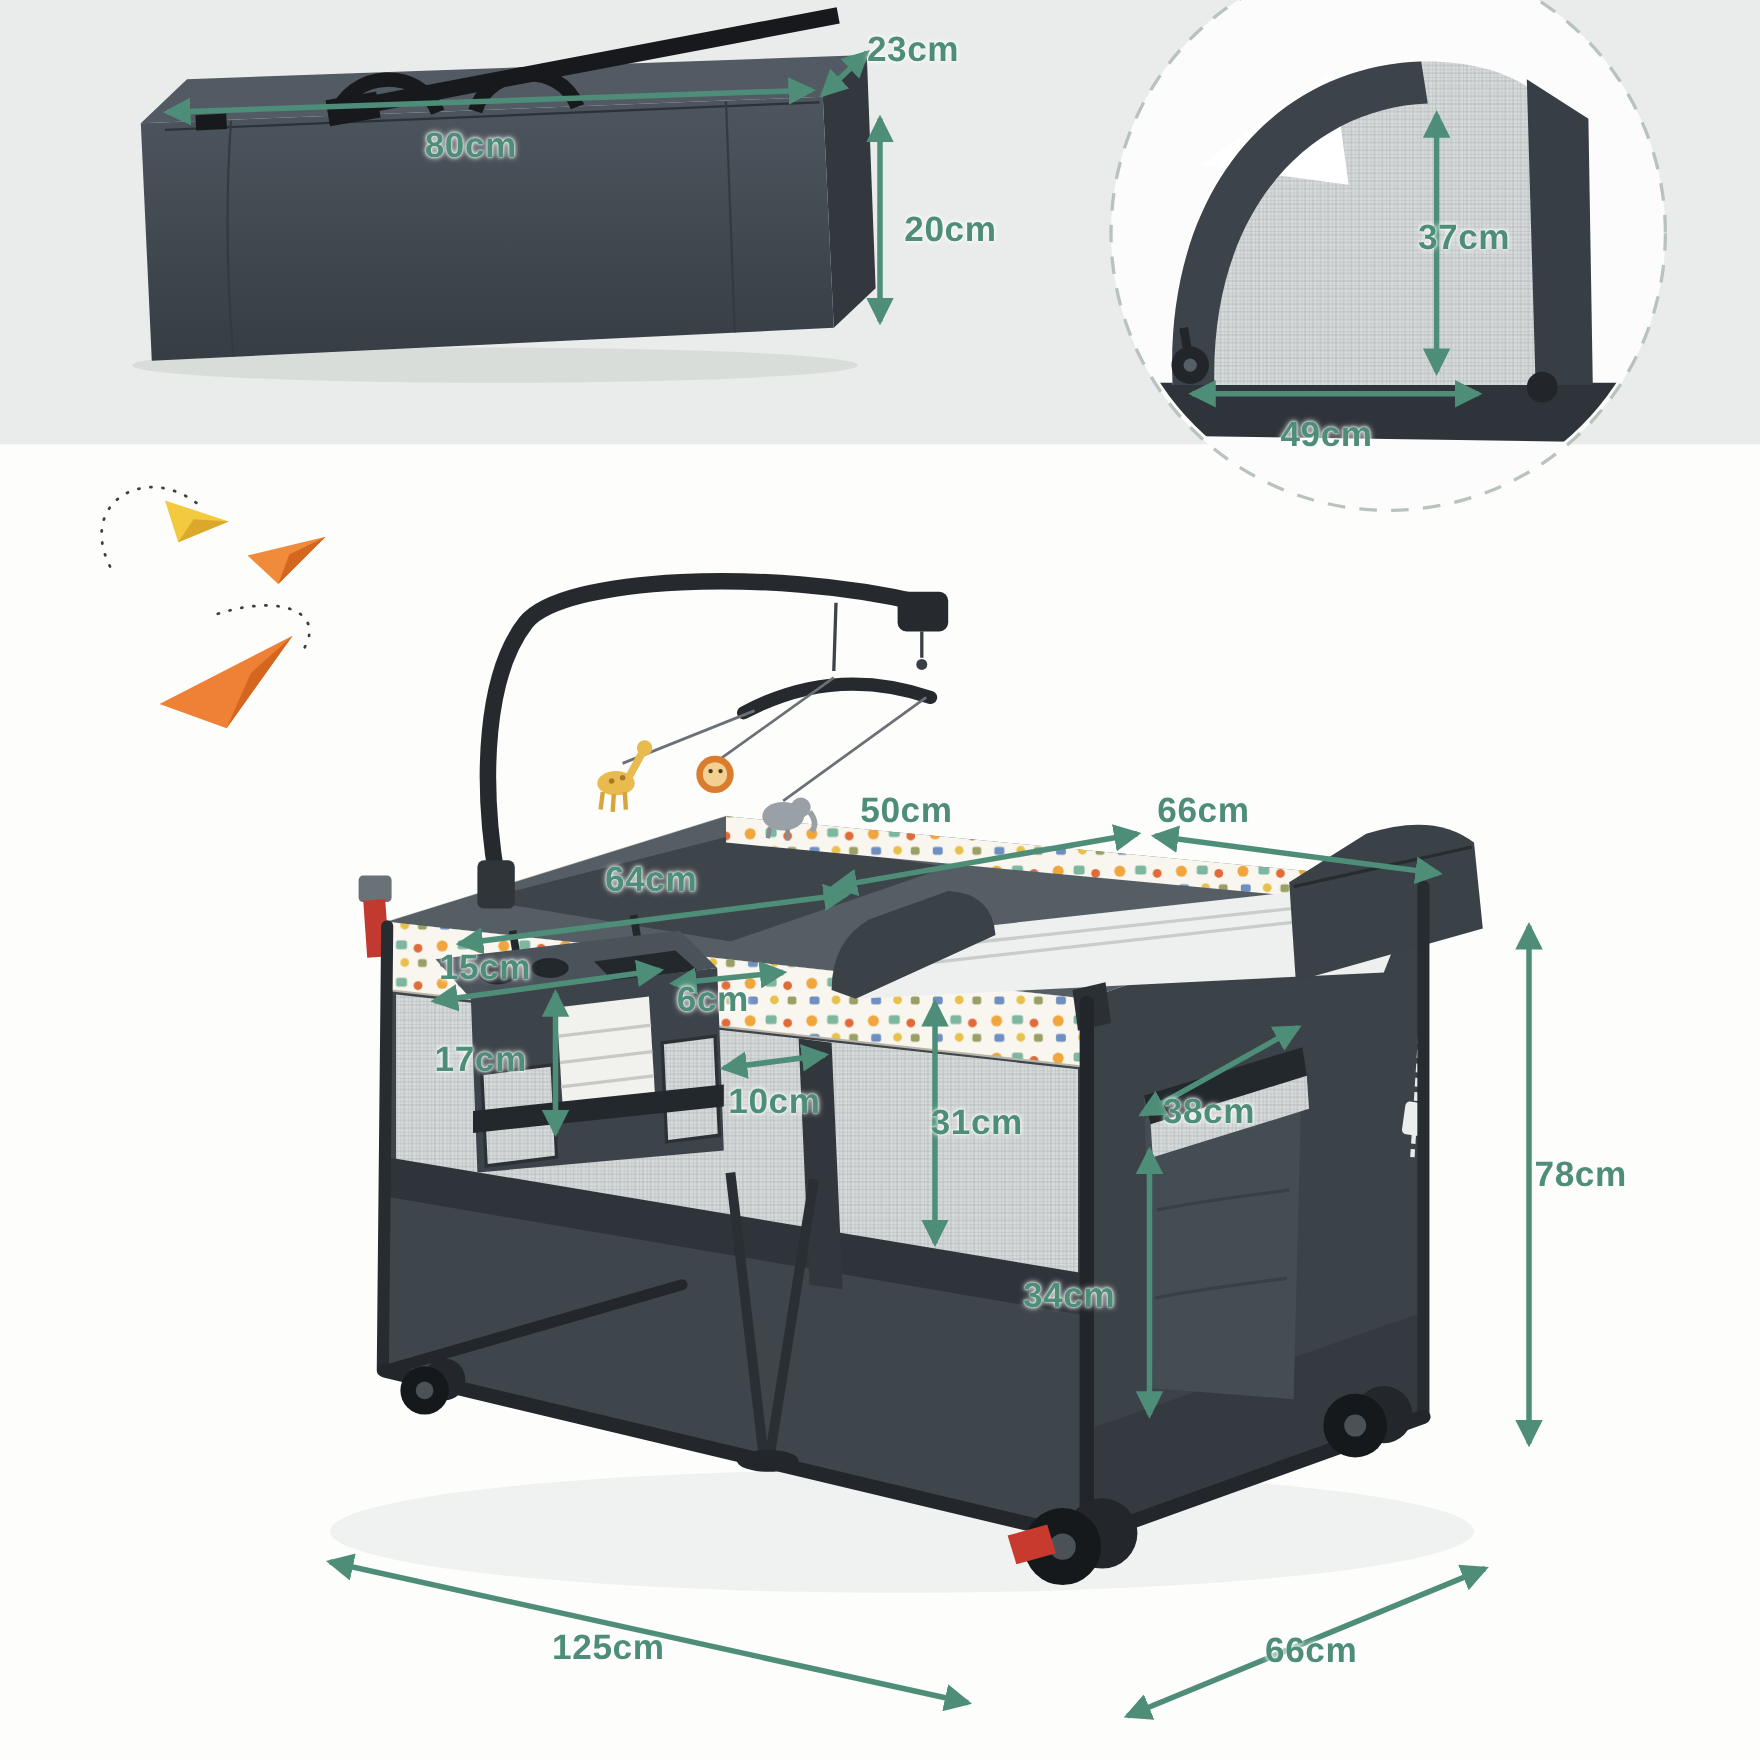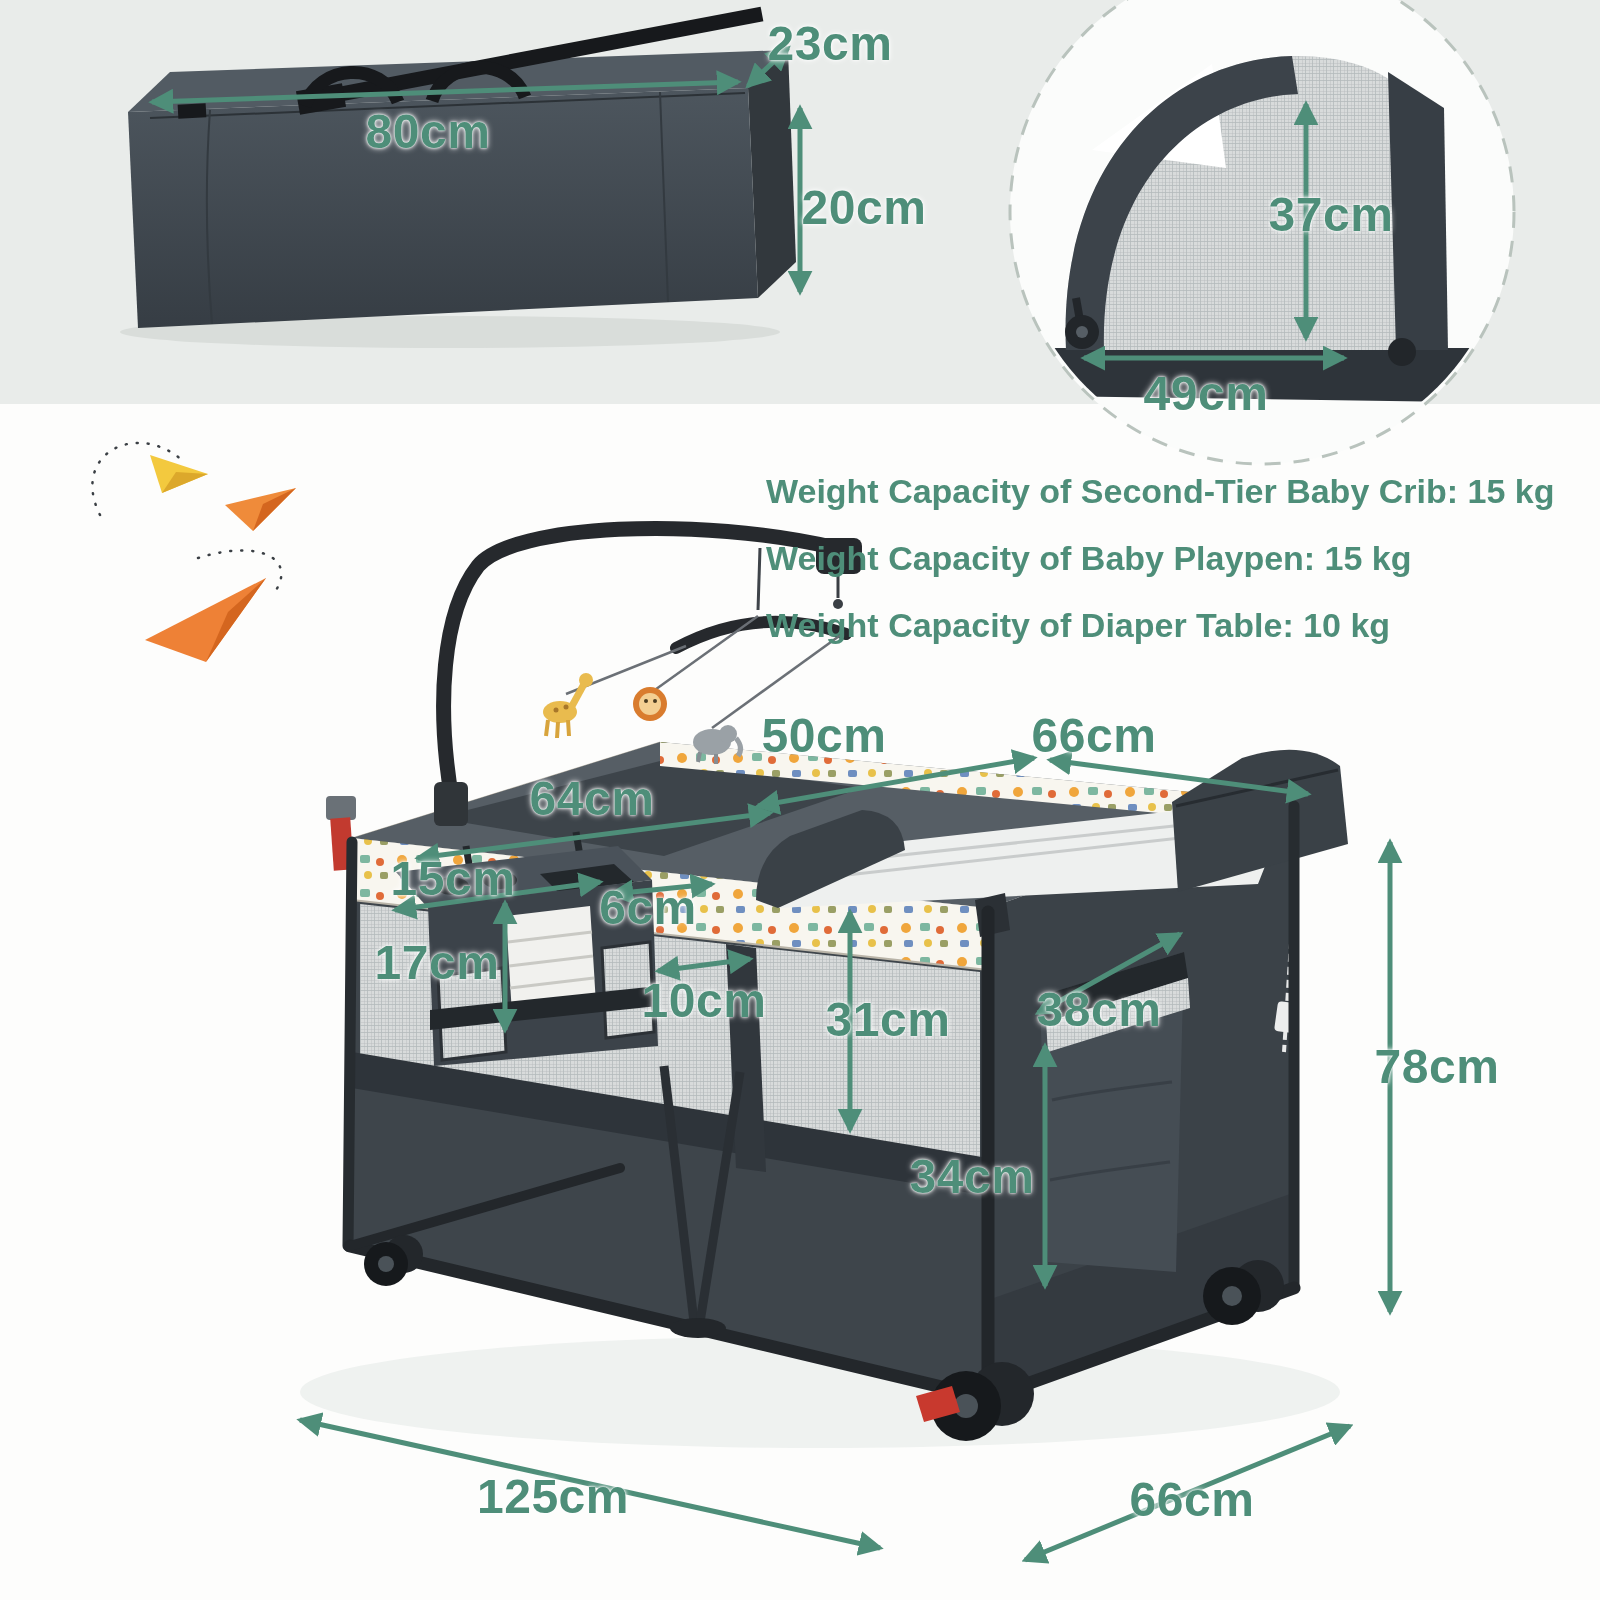--- a/index.html
+++ b/index.html
@@ -15,21 +15,21 @@
     background:var(--bg-page);
   }
   .top-band{
     position:absolute;left:0;top:0;width:1600px;height:404px;
     background:var(--bg-top);
   }
   svg.canvas{position:absolute;left:0;top:0;}
   .dim{
     position:absolute;
     transform:translate(-50%,-50%);
-    font-weight:bold;font-size:48px;line-height:1;
+    font-weight:bold;font-size:32px;line-height:1;
     color:var(--accent);
     text-shadow:0 0 6px rgba(255,255,255,.95),0 0 3px rgba(255,255,255,.95),0 0 1px rgba(255,255,255,.95);
     white-space:nowrap;
     letter-spacing:.5px;
   }
   .weights{
     position:absolute;left:766px;top:474px;width:810px;
   }
   .wcap{
     font-weight:bold;font-size:34px;line-height:1;color:var(--accent);
@@ -264,30 +264,25 @@
     </g>
   </svg>
 
   <div class="dim" style="left:428px;top:132px">80cm</div>
   <div class="dim" style="left:830px;top:44px">23cm</div>
   <div class="dim" style="left:864px;top:208px">20cm</div>
 
   <div class="dim" style="left:1331px;top:215px">37cm</div>
   <div class="dim" style="left:1206px;top:394px">49cm</div>
 
-  <div class="weights">
-    <div class="wcap">Weight Capacity of Second-Tier Baby Crib: 15 kg</div>
-    <div class="wcap">Weight Capacity of Baby Playpen: 15 kg</div>
-    <div class="wcap">Weight Capacity of Diaper Table: 10 kg</div>
-  </div>
 
   <div class="dim" style="left:592px;top:799px">64cm</div>
   <div class="dim" style="left:824px;top:736px">50cm</div>
   <div class="dim" style="left:1094px;top:736px">66cm</div>
-  <div class="dim" style="left:453px;top:879px">15cm</div>
+  <div class="dim" style="left:441px;top:879px">15cm</div>
   <div class="dim" style="left:648px;top:908px">6cm</div>
   <div class="dim" style="left:437px;top:963px">17cm</div>
   <div class="dim" style="left:704px;top:1001px">10cm</div>
   <div class="dim" style="left:888px;top:1020px">31cm</div>
   <div class="dim" style="left:1099px;top:1010px">38cm</div>
   <div class="dim" style="left:1437px;top:1067px">78cm</div>
   <div class="dim" style="left:972px;top:1177px">34cm</div>
   <div class="dim" style="left:553px;top:1497px">125cm</div>
   <div class="dim" style="left:1192px;top:1500px">66cm</div>
 

